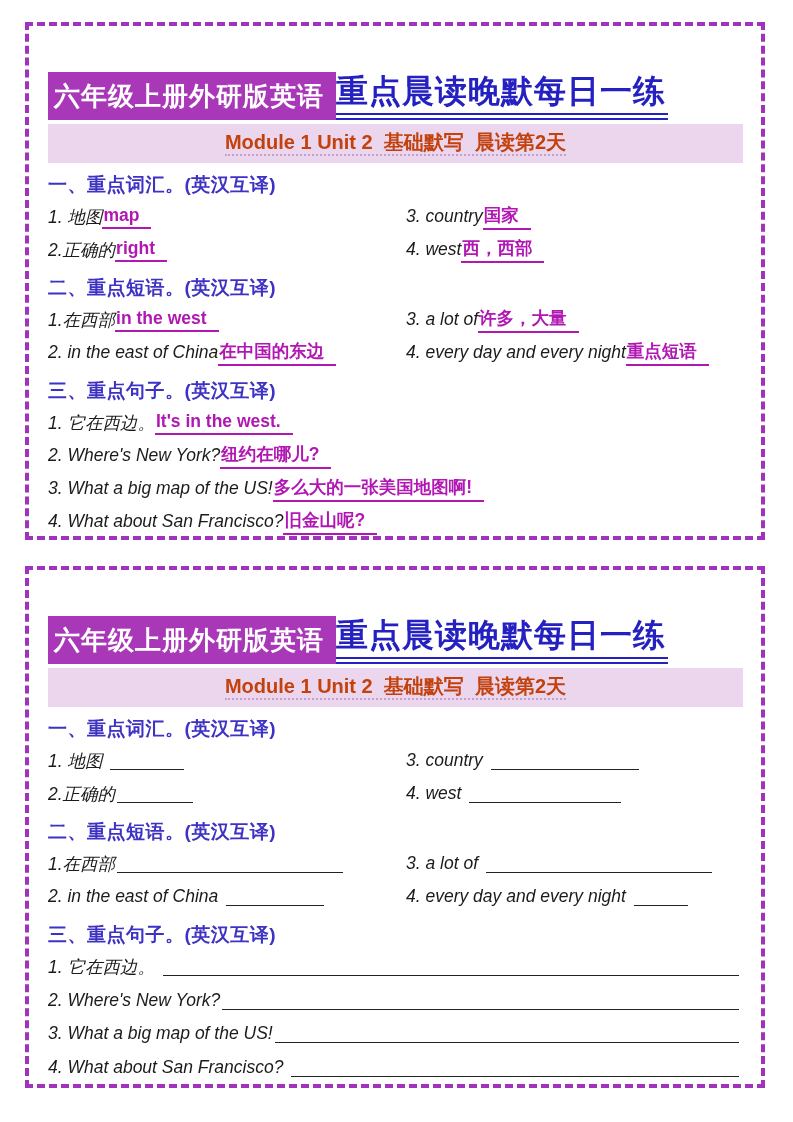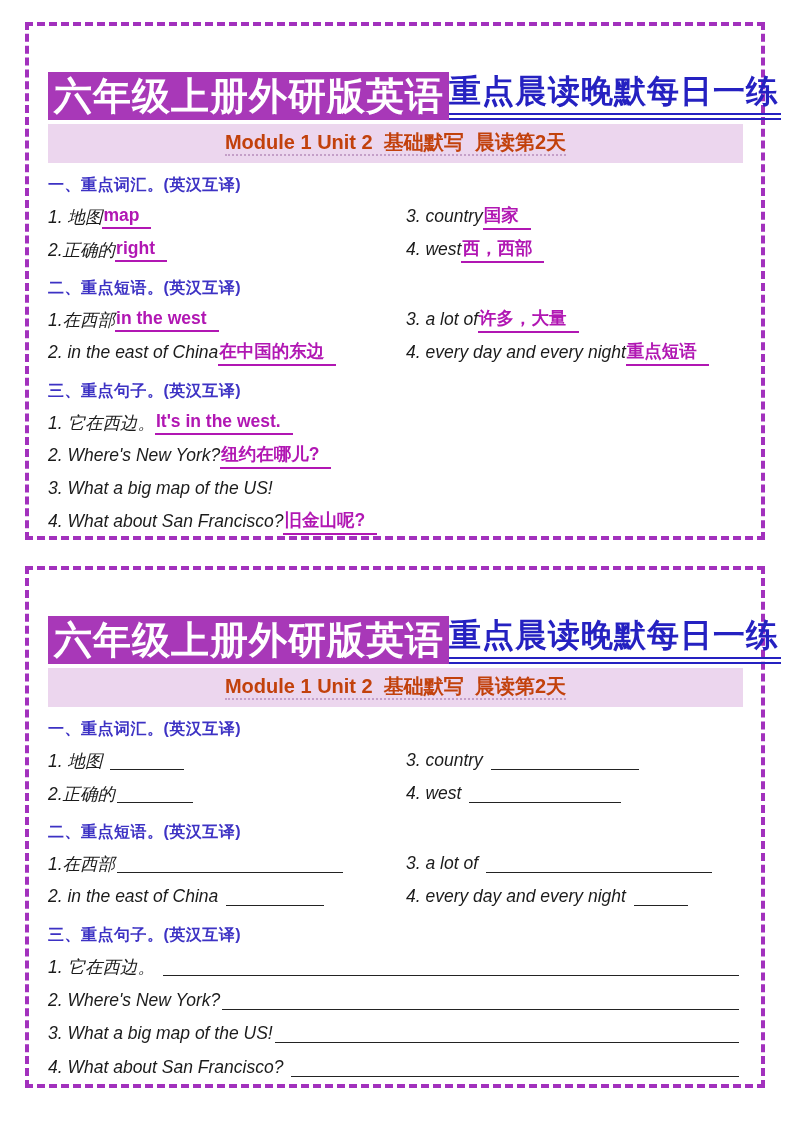--- a/index.html
+++ b/index.html
@@ -21,38 +21,38 @@
     position:absolute;left:25px;width:740px;
     border:4px dashed var(--border-purple);
     padding:13px 18px 0 19px;
   }
   .sheet-answered{top:22px;height:518px;}
   .sheet-blank{top:566px;height:522px;}
 
   .title-row{display:flex;align-items:flex-end;margin:1px 0 0 0;}
   .title-brand{
     background:var(--title-bg);color:#ffffff;
-    font-size:38px;font-weight:bold;line-height:46px;
-    padding:1px 5px 1px 6px;letter-spacing:1px;white-space:nowrap;margin-top:32px;
+    font-size:26px;font-weight:bold;line-height:46px;
+    padding:1px 12px 1px 6px;letter-spacing:1px;white-space:nowrap;margin-top:32px;
   }
   .title-main{
     color:var(--title-blue);font-size:32px;font-weight:bold;line-height:44px;
     border-bottom:7px double var(--title-blue);
     padding:0 2px 0 0;letter-spacing:1px;white-space:nowrap;
   }
   .subtitle-bar{
     background:var(--subtitle-bg);margin-top:4px;
     text-align:center;padding:5px 0 7px 0;
   }
   .subtitle-text{
     font-size:20px;font-weight:bold;color:#c2410c;white-space:pre;
     border-bottom:2px dotted #c49fc8;padding-bottom:1px;
   }
   .section-heading{
-    color:var(--heading-blue);font-size:16px;font-weight:bold;
+    color:var(--heading-blue);font-size:19px;font-weight:bold;
     margin:9px 0 2px 0;line-height:26px;letter-spacing:0.5px;
   }
   .grid2{display:grid;grid-template-columns:358px 1fr;}
   .item{
     font-size:17.5px;height:33px;display:flex;align-items:center;
     white-space:nowrap;
   }
   .item .label{color:var(--ink);font-style:italic;}
   .answer{
     color:var(--answer-magenta);font-weight:bold;
@@ -125,20 +125,21 @@
   <div class="item sentence">
     <span class="label">1. 它在西边。</span>
     <span class="answer">It's in the west.</span>
   </div>
   <div class="item sentence">
     <span class="label">2. Where's New York?</span>
     <span class="answer">纽约在哪儿?</span>
   </div>
   <div class="item sentence">
     <span class="label">3. What a big map of the US!</span>
+    <span class="answer">多么大的一张美国地图啊!</span>
   </div>
   <div class="item sentence">
     <span class="label">4. What about San Francisco?</span>
     <span class="answer">旧金山呢?</span>
   </div>
 </div>
 
 <div class="sheet sheet-blank">
   <div class="title-row">
     <span class="title-brand">六年级上册外研版英语</span>

